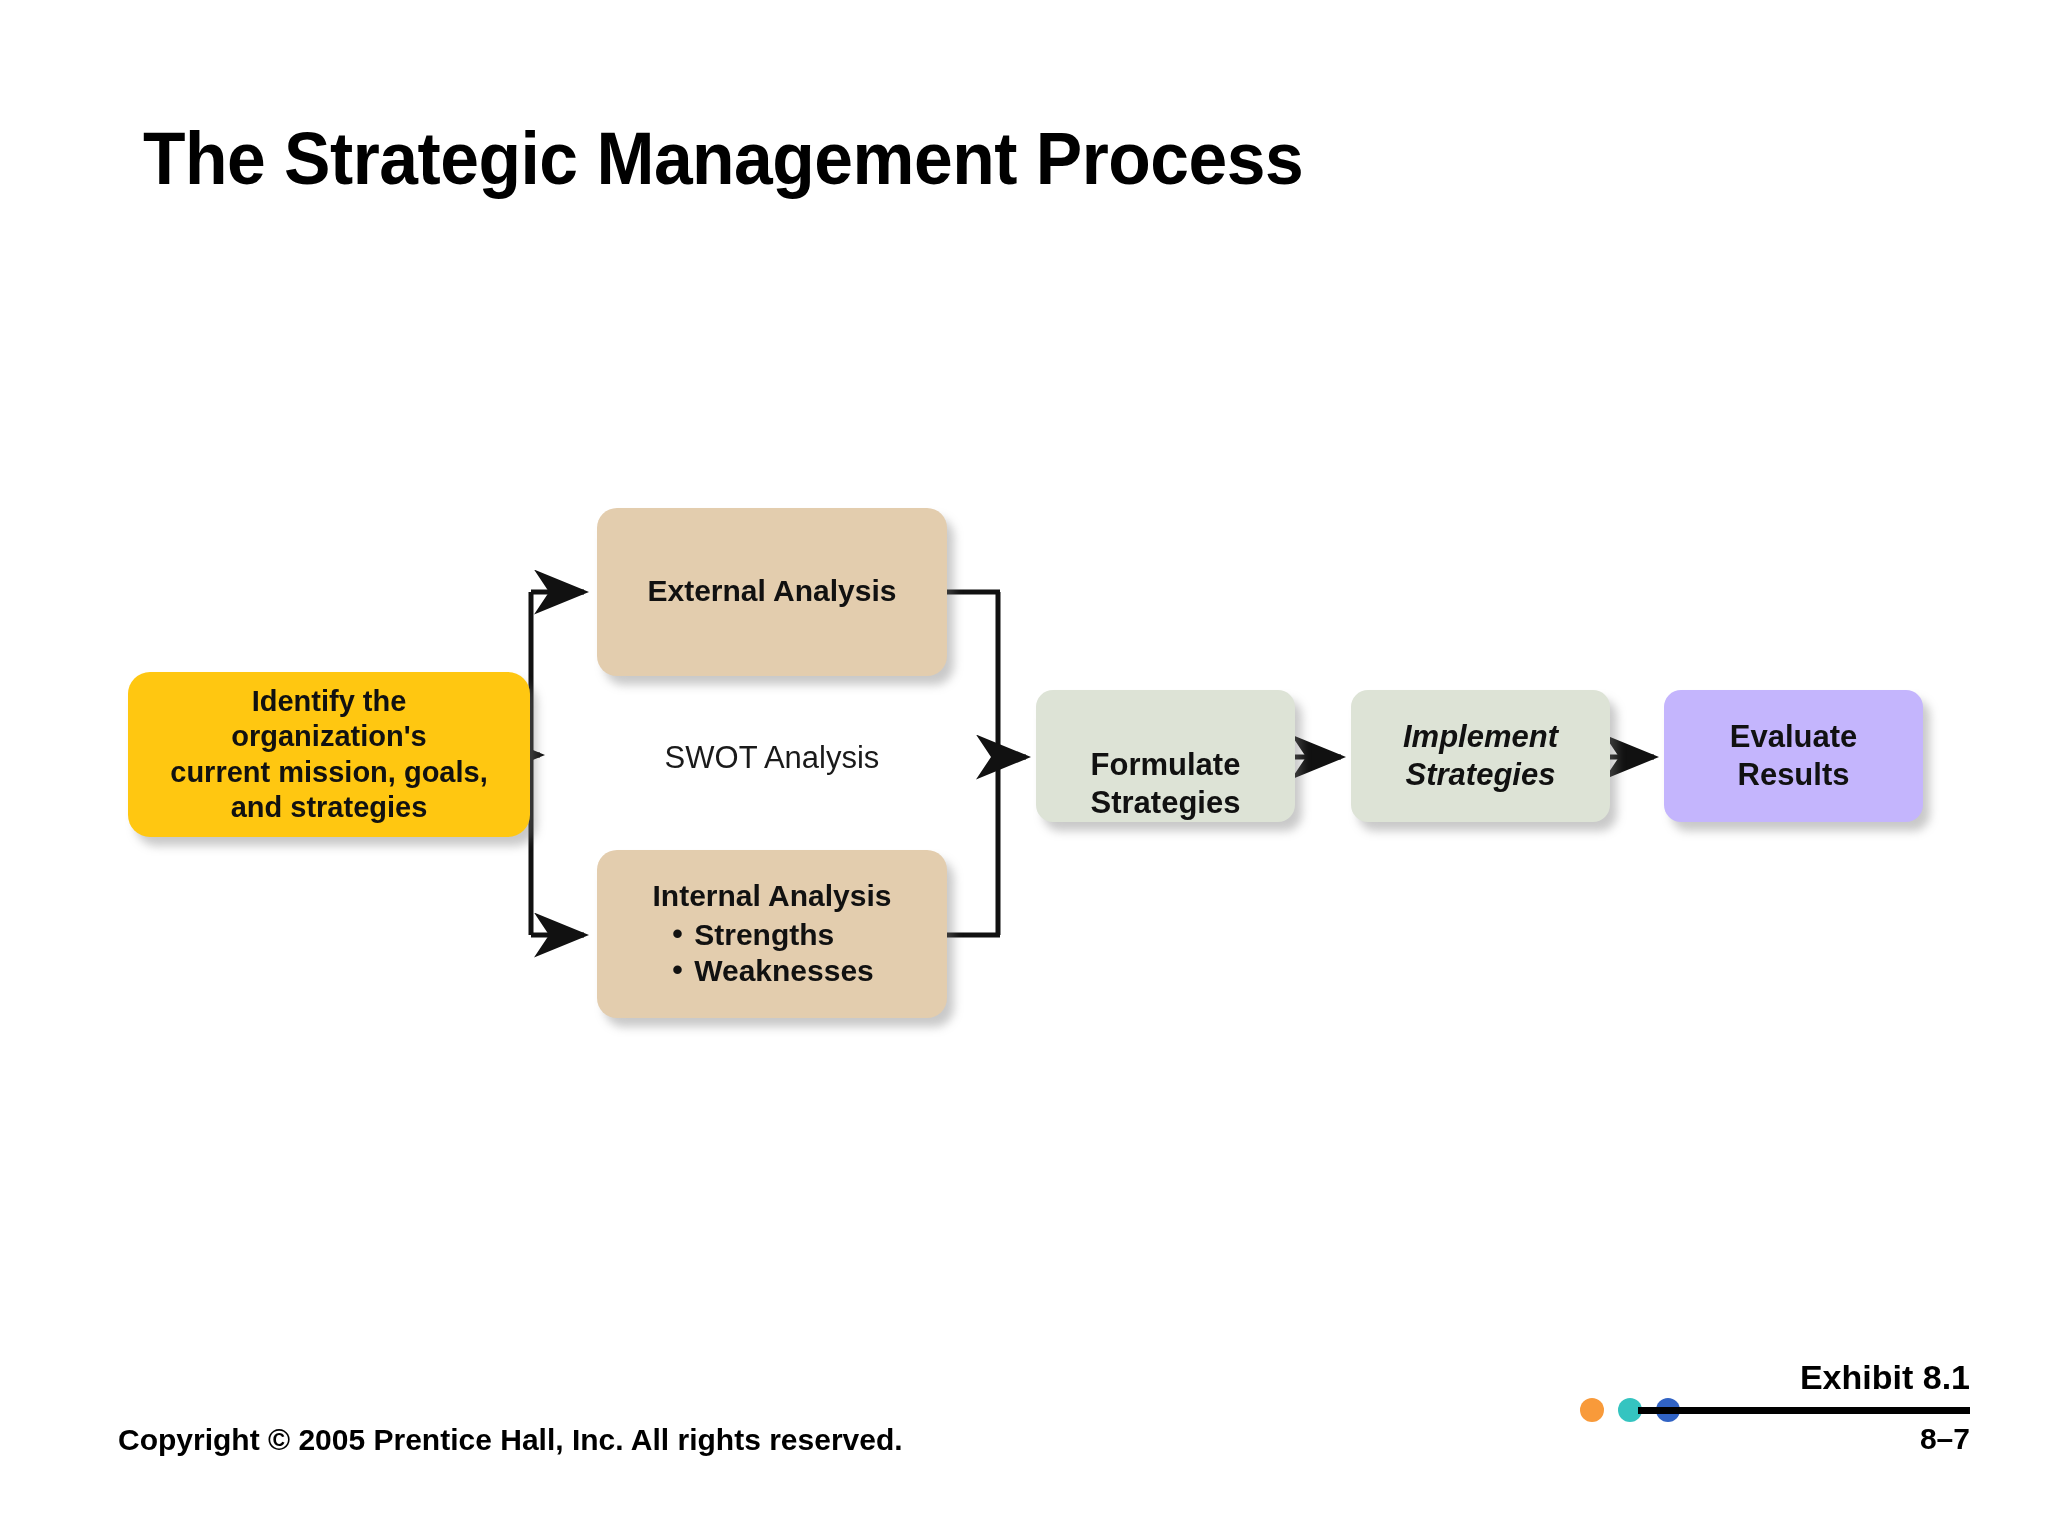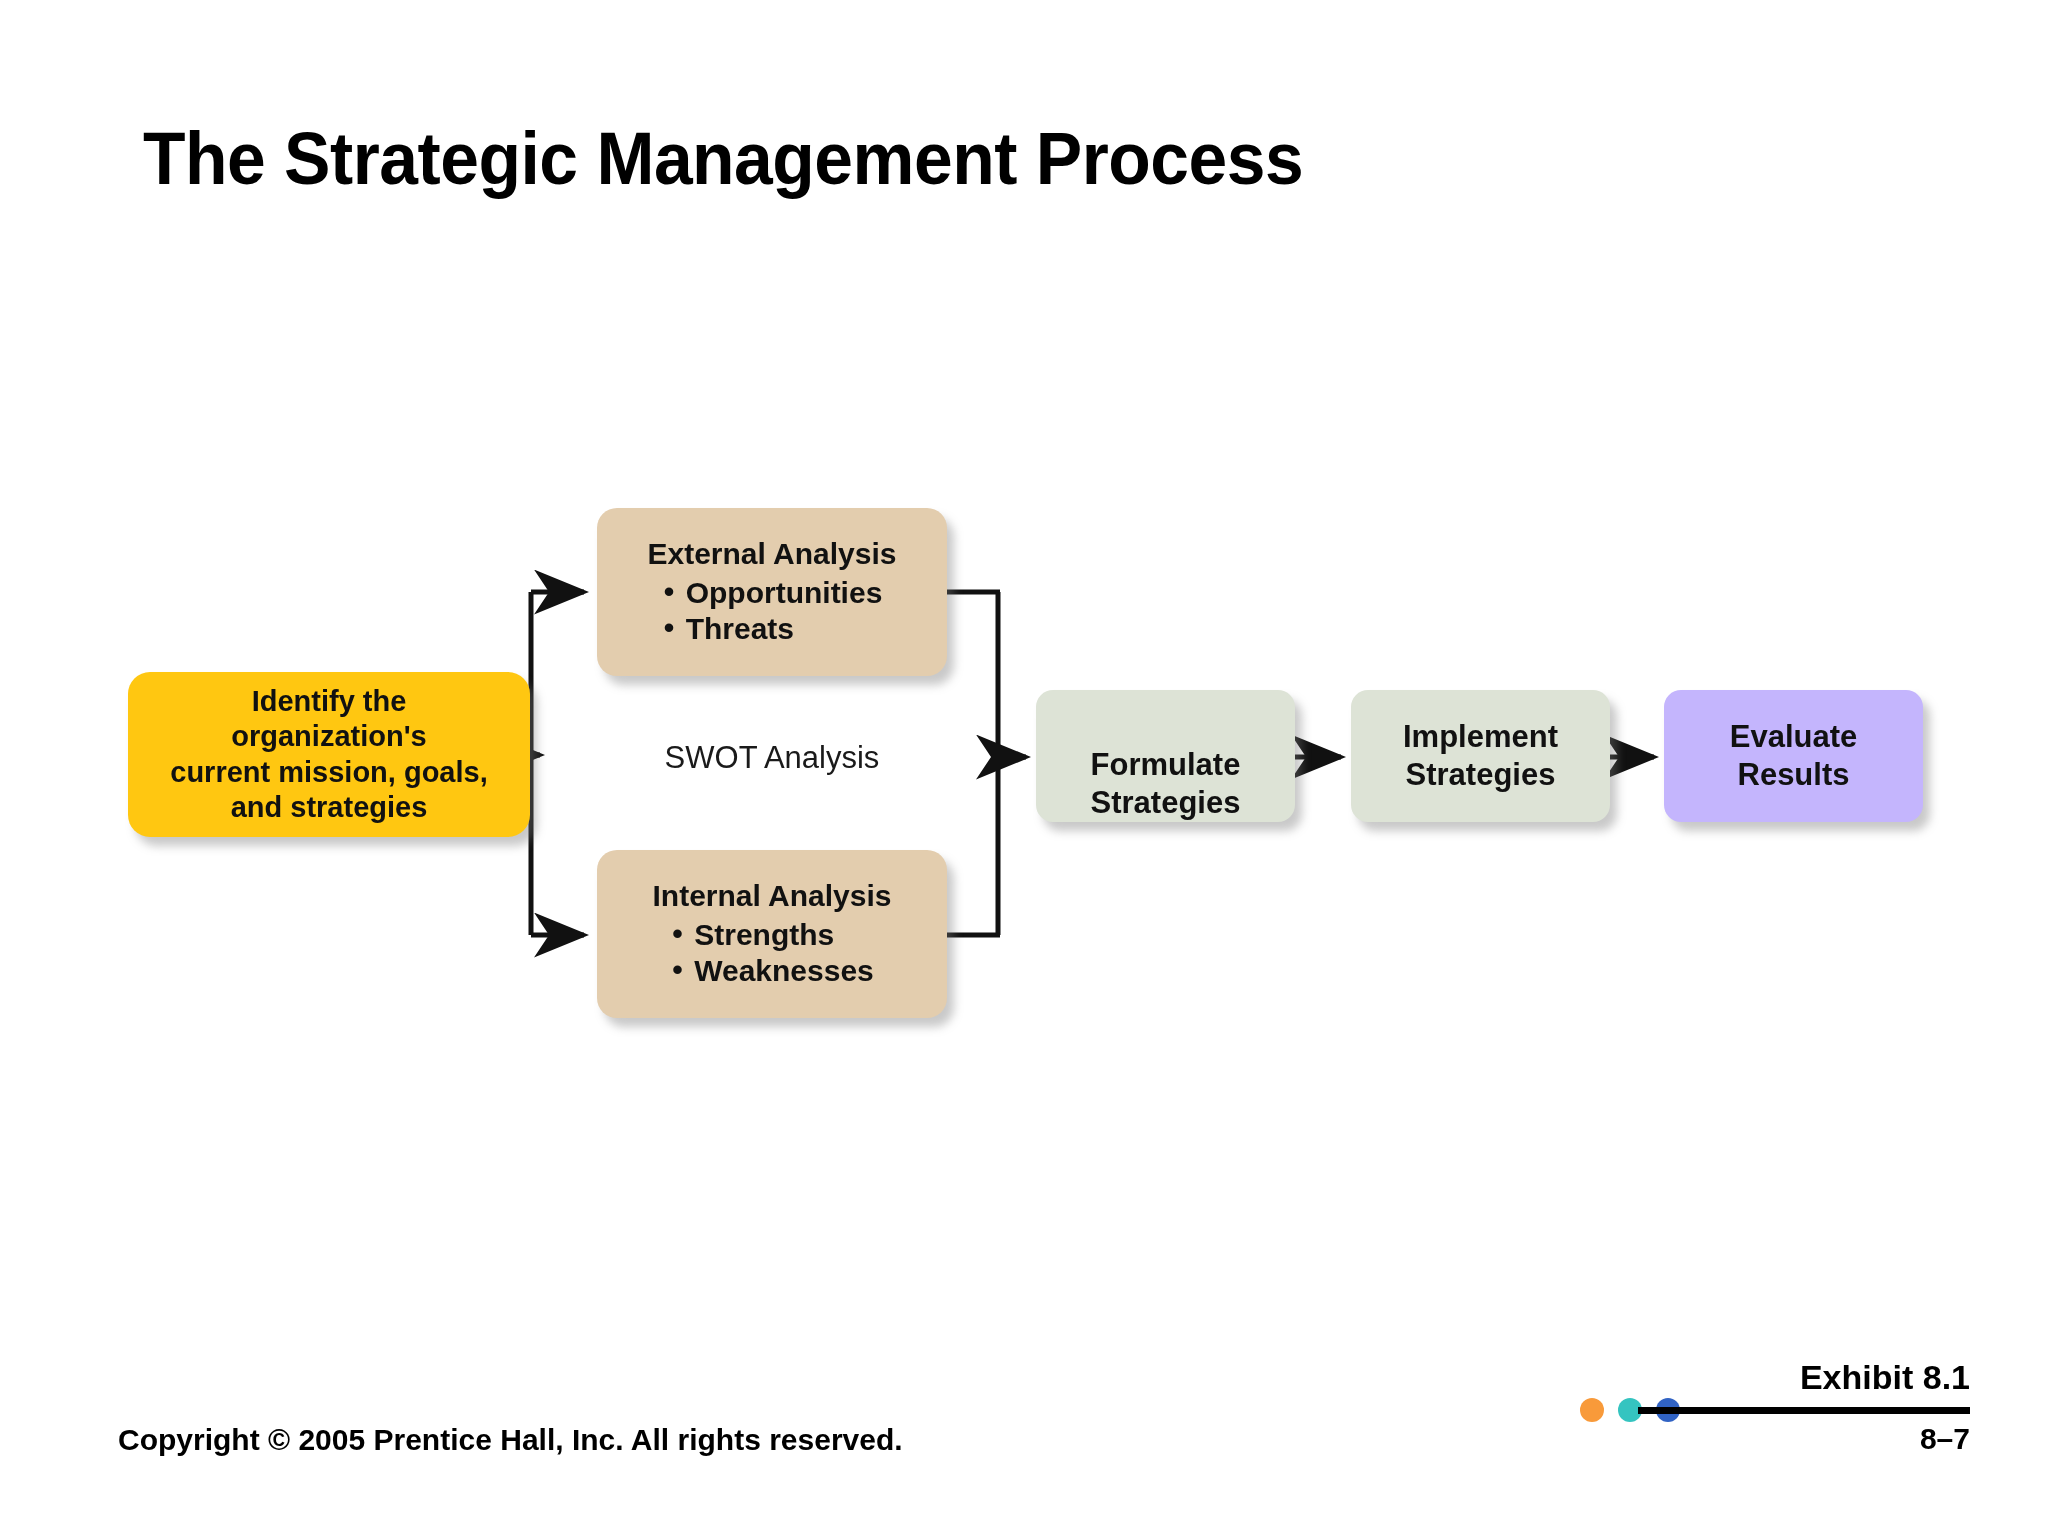--- a/index.html
+++ b/index.html
@@ -242,43 +242,39 @@
       </g>
     </svg>
 
     <div class="node" id="node-identify" style="background: rgb(255, 199, 17);">
       <div class="node-inner">Identify the<br>organization's<br>current mission, goals,<br>and strategies</div>
     </div>
 
     <div class="node node-analysis" id="node-external" style="background: rgb(227, 205, 174);">
       <div class="node-inner">
         <span class="heading">External Analysis</span>
-        <ul>
-          <li>Opportunities</li>
-          <li>Threats</li>
-        </ul>
       </div>
     </div>
 
     <div id="swot-label">SWOT Analysis</div>
 
     <div class="node node-analysis" id="node-internal" style="background: rgb(227, 205, 174); align-items: center;">
       <div class="node-inner">
         <span class="heading">Internal Analysis</span>
         <ul>
           <li>Strengths</li>
           <li>Weaknesses</li>
         </ul>
       </div>
     </div>
 
     <div class="node node-process" id="node-formulate" style="background: rgb(221, 227, 214);">
       <div class="node-inner">Formulate<br>Strategies</div>
     </div>
-    <div class="node node-process" id="node-implement" style="background: rgb(221, 227, 214);">
+    <div class="node node-process" id="node-implement" style="background: rgb(221, 227, 214); font-style: italic;">
       <div class="node-inner">Implement<br>Strategies</div>
     </div>
     <div class="node node-process" id="node-evaluate" style="background: #c4b5fd;">
       <div class="node-inner">Evaluate<br>Results</div>
     </div>
 
   </div>
 
   <div id="copyright">Copyright © 2005 Prentice Hall, Inc. All rights reserved.</div>
 

